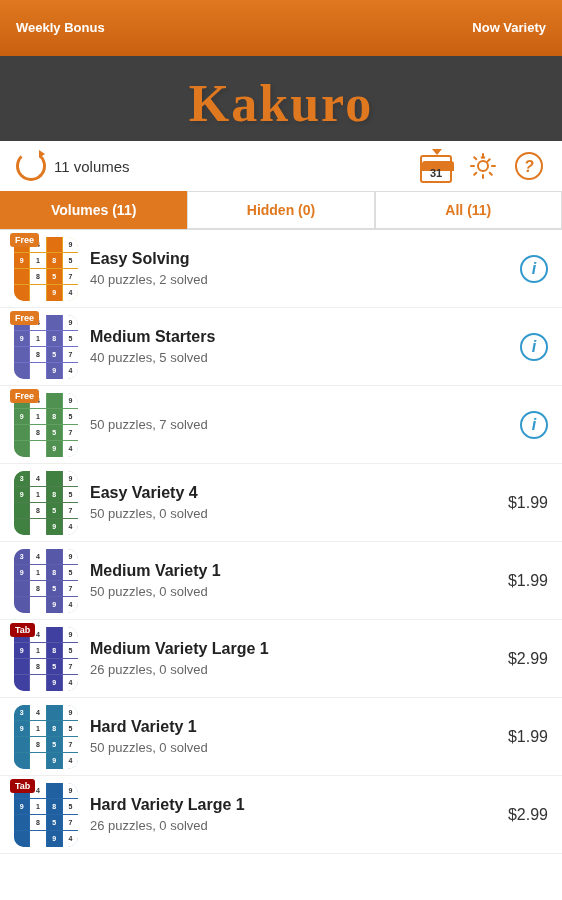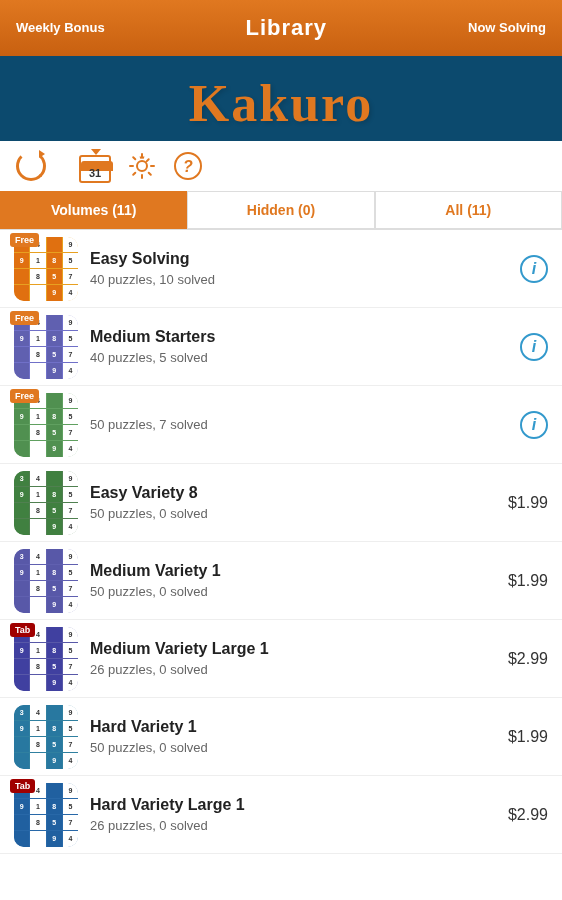--- a/index.html
+++ b/index.html
@@ -32,21 +32,21 @@
       color: #fff;
       font-size: 22px;
       font-weight: bold;
       letter-spacing: 1px;
     }
 
     
     .title-section {
       text-align: center;
       padding: 18px 0 8px;
-      background: #0c4a6e;
+      background: #404040;
     }
     .kakuro-title {
       font-size: 52px;
       font-weight: bold;
       color: #E07820;
       font-family: Georgia, serif;
       text-shadow: 2px 2px 4px rgba(0,0,0,0.15);
       letter-spacing: 2px;
     }
 
@@ -300,31 +300,31 @@
     .hard-var-large-thumb .thumb-grid { background: #2868a8; }
     .hard-var-large-thumb .thumb-cell:nth-child(odd) { background: #4888c8; color: #fff; }
     .hard-var-large-thumb .thumb-cell:nth-child(even) { background: #fff; color: #333; }
   </style>
 </head>
 <body>
 
 <div class="header">
   <div class="header-left">Weekly
 Bonus</div>
-  <div class="header-center">Library</div>
   <div class="header-right">Now
-Solving</div>
+Variety</div>
 </div>
 
 <div class="title-section">
   <div class="kakuro-title">Kakuro</div>
 </div>
 
 <div class="toolbar">
   <div class="refresh-icon"></div>
+  <span class="volumes-count">11 volumes</span>
   <div class="toolbar-icons">
 
     <div class="calendar-icon">
       <div class="cal-down-arrow"></div>
       <div class="cal-body">
         <div class="cal-header"></div>
         <span class="cal-num">31</span>
       </div>
     </div>
 
@@ -371,21 +371,21 @@
             <div class="thumb-cell" style="background: rgb(224, 112, 16); color: rgb(255, 255, 255);"></div>
             <div class="thumb-cell" style="background: rgb(255, 255, 255); color: rgb(51, 51, 51);"></div>
             <div class="thumb-cell" style="background: rgb(224, 112, 16); color: rgb(255, 255, 255);">9</div>
             <div class="thumb-cell" style="background: rgb(255, 255, 255); color: rgb(51, 51, 51);">4</div>
           </div>
         </div>
         <div class="badge">Free</div>
       </div>
       <div class="item-info">
         <div class="item-title">Easy Solving</div>
-        <div class="item-subtitle">40 puzzles, 10 solved</div>
+        <div class="item-subtitle">40 puzzles, 2 solved</div>
       </div>
       <div class="item-action">
         <div class="info-btn">
           <i>i</i>
         </div>
       </div>
     </div>
     <div class="list-item">
       <div class="thumb-wrap">
         <div class="thumb-bg medium-starter-thumb">
@@ -470,21 +470,21 @@
             <div class="thumb-cell" style="background: rgb(64, 128, 64); color: rgb(255, 255, 255);">5</div>
             <div class="thumb-cell" style="background: rgb(255, 255, 255); color: rgb(51, 51, 51);">7</div>
             <div class="thumb-cell" style="background: rgb(64, 128, 64); color: rgb(255, 255, 255);"></div>
             <div class="thumb-cell" style="background: rgb(255, 255, 255); color: rgb(51, 51, 51);"></div>
             <div class="thumb-cell" style="background: rgb(64, 128, 64); color: rgb(255, 255, 255);">9</div>
             <div class="thumb-cell" style="background: rgb(255, 255, 255); color: rgb(51, 51, 51);">4</div>
           </div>
         </div>
       </div>
       <div class="item-info">
-        <div class="item-title">Easy Variety 8</div>
+        <div class="item-title">Easy Variety 4</div>
         <div class="item-subtitle">50 puzzles, 0 solved</div>
       </div>
       <div class="item-action">
         <div class="price">$1.99</div>
       </div>
     </div>
     <div class="list-item">
       <div class="thumb-wrap">
         <div class="thumb-bg med-var1-thumb">
           <div class="thumb-grid">

